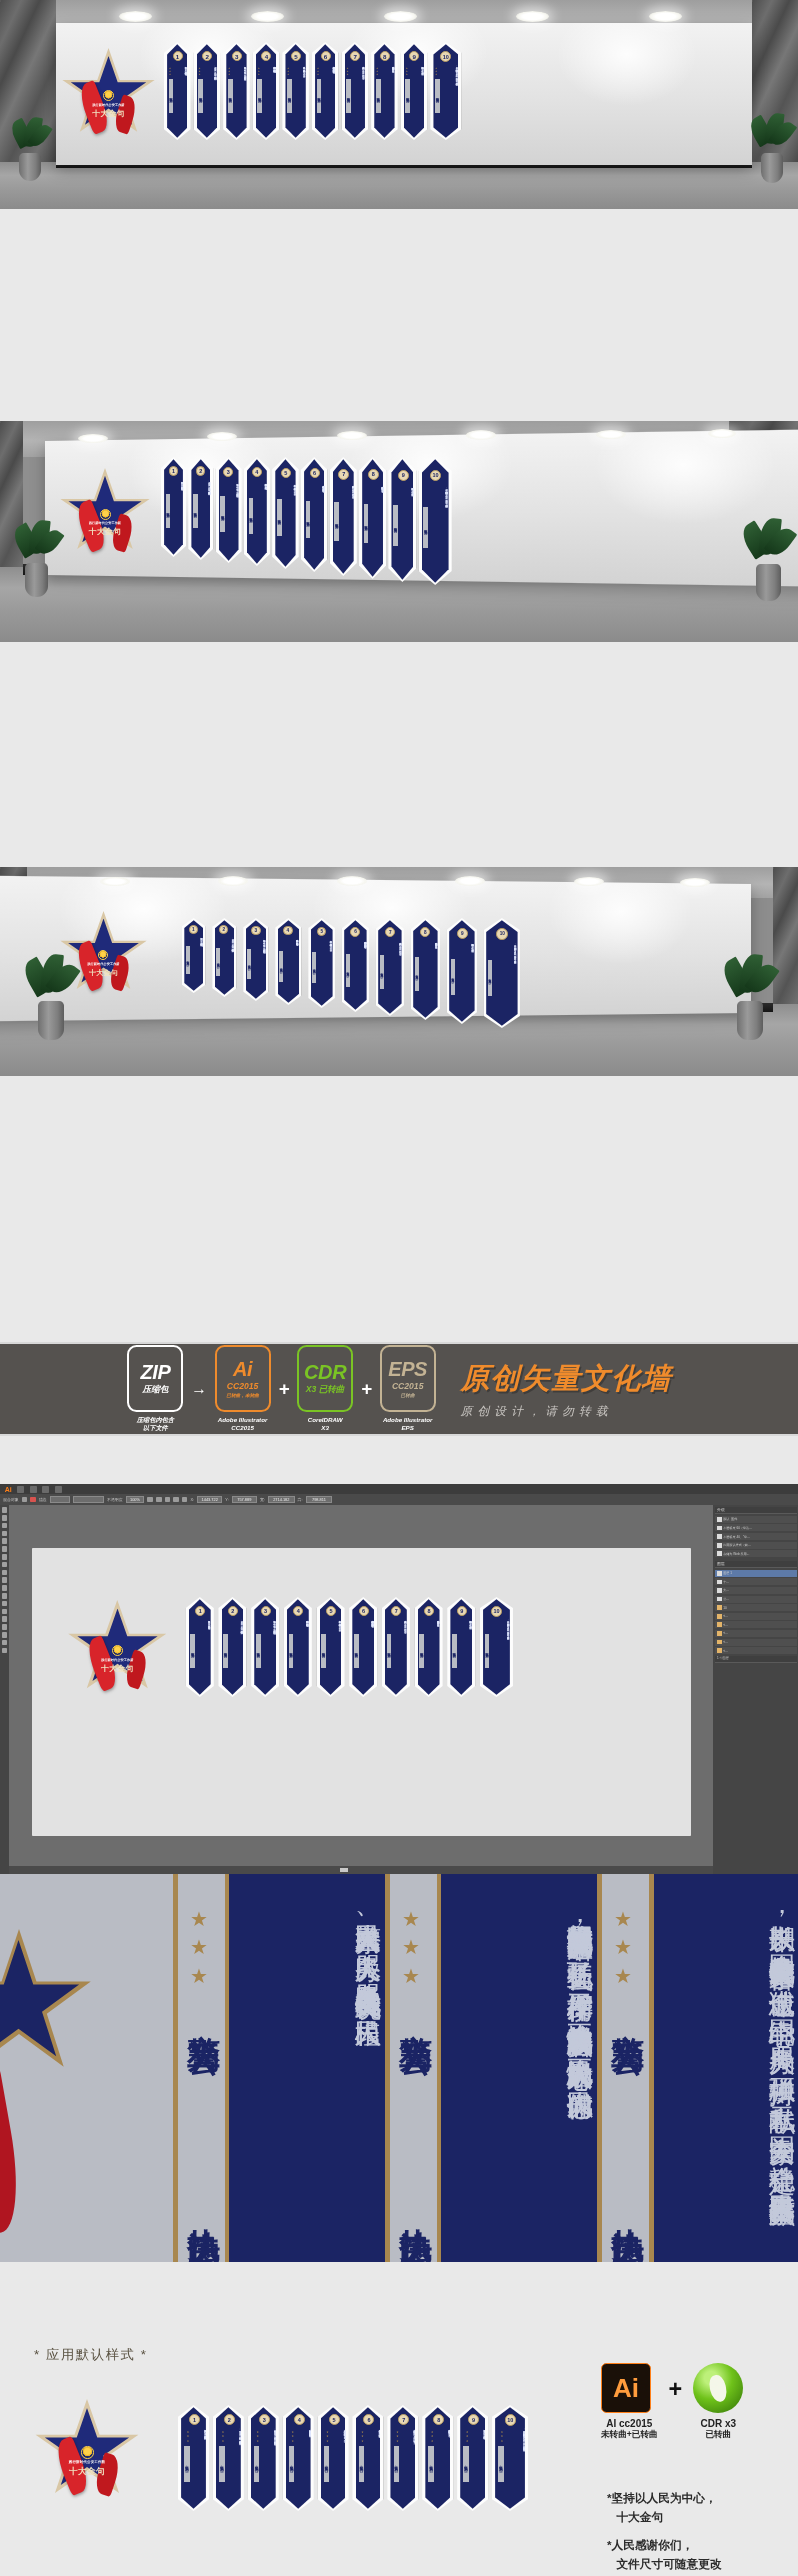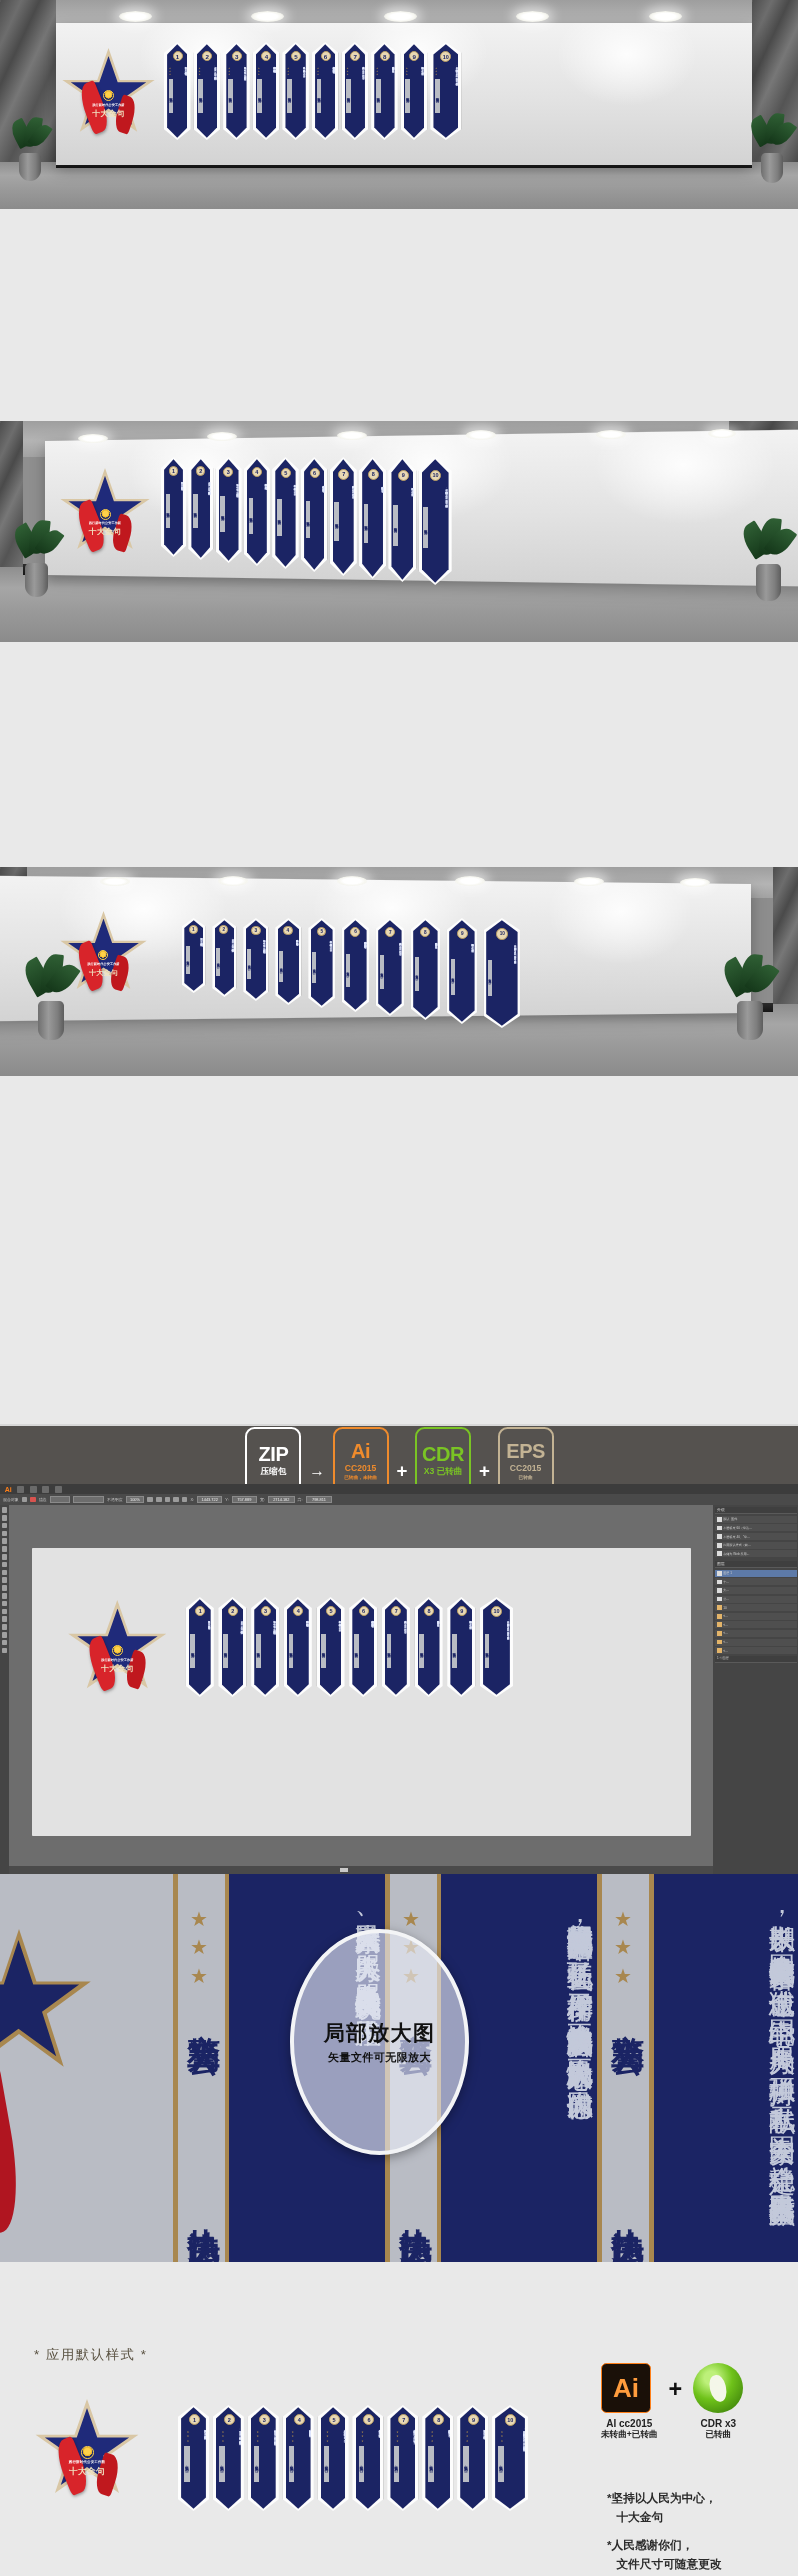--- a/index.html
+++ b/index.html
@@ -565,21 +565,21 @@
       <div class="pot" style="left:11px;width:26.5px;height:39px;"></div>
     </div>
     <div class="plant" style="right:26.5px;bottom:36px;width:47px;height:81px;">
       <div class="leaf" style="left:0;top:0;width:20px;height:36px;transform:rotate(-30deg);"></div>
       <div class="leaf" style="left:15.6px;top:-4.7px;width:20px;height:39px;transform:rotate(6deg);"></div>
       <div class="leaf" style="left:26.5px;top:3.1px;width:20px;height:33px;transform:rotate(36deg);"></div>
       <div class="pot" style="left:11px;width:26.5px;height:39px;"></div>
     </div>
   </div>
 
-  <div class="fmtstrip" style="top:1424px;height:94px;">
+  <div class="fmtstrip" style="top:1342px;height:94px;font-style:italic;">
     <div class="fmtbox">
       <div class="card" style="border-color:#ffffff;">
         <div class="big" style="color:#ffffff;">ZIP</div>
         <div class="mid" style="color:#ffffff;">压缩包</div>
       </div>
       <div class="cap">压缩包内包含</div>
       <div class="cap">以下文件</div>
     </div>
 
     <div class="arrow">→</div>
@@ -610,20 +610,24 @@
     <div class="fmtbox">
       <div class="card" style="border-color:#c3b394;">
         <div class="big" style="color:#c3b394;">EPS</div>
         <div class="mid" style="color:#c3b394;">CC2015</div>
         <div class="sml" style="color:#c3b394;">已转曲</div>
       </div>
       <div class="cap">Adobe Illustrator</div>
       <div class="cap">EPS</div>
     </div>
 
+    <div class="fmt-title">
+      <div class="t1">原创矢量文化墙</div>
+      <div class="t2">原创设计，请勿转载</div>
+    </div>
   </div>
 
   <div class="ai" style="top:1484px;height:390px;">
     <div class="menubar">
       <span class="ailogo">Ai</span>
       <span class="mi"></span>
       <span class="mi"></span>
       <span class="mi"></span>
       <span class="mi"></span>
     </div>
@@ -865,24 +869,20 @@
     <div class="col goldedge" style="left:597px;width:4.7px;"></div>
     <div class="col graycol" style="left:602px;width:47px;"></div>
     <div class="col goldedge" style="left:649px;width:4.7px;"></div>
     <div class="bigstars" style="left:611px;top:33px;">★★★</div>
     <div class="bigslogan" style="left:610px;top:134px;font-size:33px;">立警为公</div>
     <div class="bigslogan" style="left:610px;top:328px;font-size:33px;">执法为民</div>
 
     <div class="col navycol" style="left:654px;width:145px;"></div>
     <div class="bigv" style="left:658px;top:30px;width:137px;height:353px;font-size:26.5px;">长期以来，全国公安机关和广大公安民警牢记宗旨、忠诚使命，围绕中心、服务大局，顽强拼搏、无私奉献，为国家安全、社会稳定、人民幸福作出了重要贡献。</div>
 
-    <div class="loupe" style="left:290px;top:55px;width:179px;height:226px;">
-      <div class="l1">局部放大图</div>
-      <div class="l2">矢量文件可无限放大</div>
-    </div>
   </div>
 
   <div class="footer" style="top:2315px;height:261px;">
     <div class="ftitle" style="left:34px;top:31px;">* 应用默认样式 *</div>
 
     <div class="emblem" style="left:34px;top:84px;width:106px;height:101px;">
       <div class="starGold"></div>
       <div class="starBlue"></div>
       <div class="ribbon" style="left:26.5px;top:39px;width:22px;height:56px;"></div>
       <div class="ribbon2" style="left:64px;top:55px;width:18.7px;height:41px;"></div>

